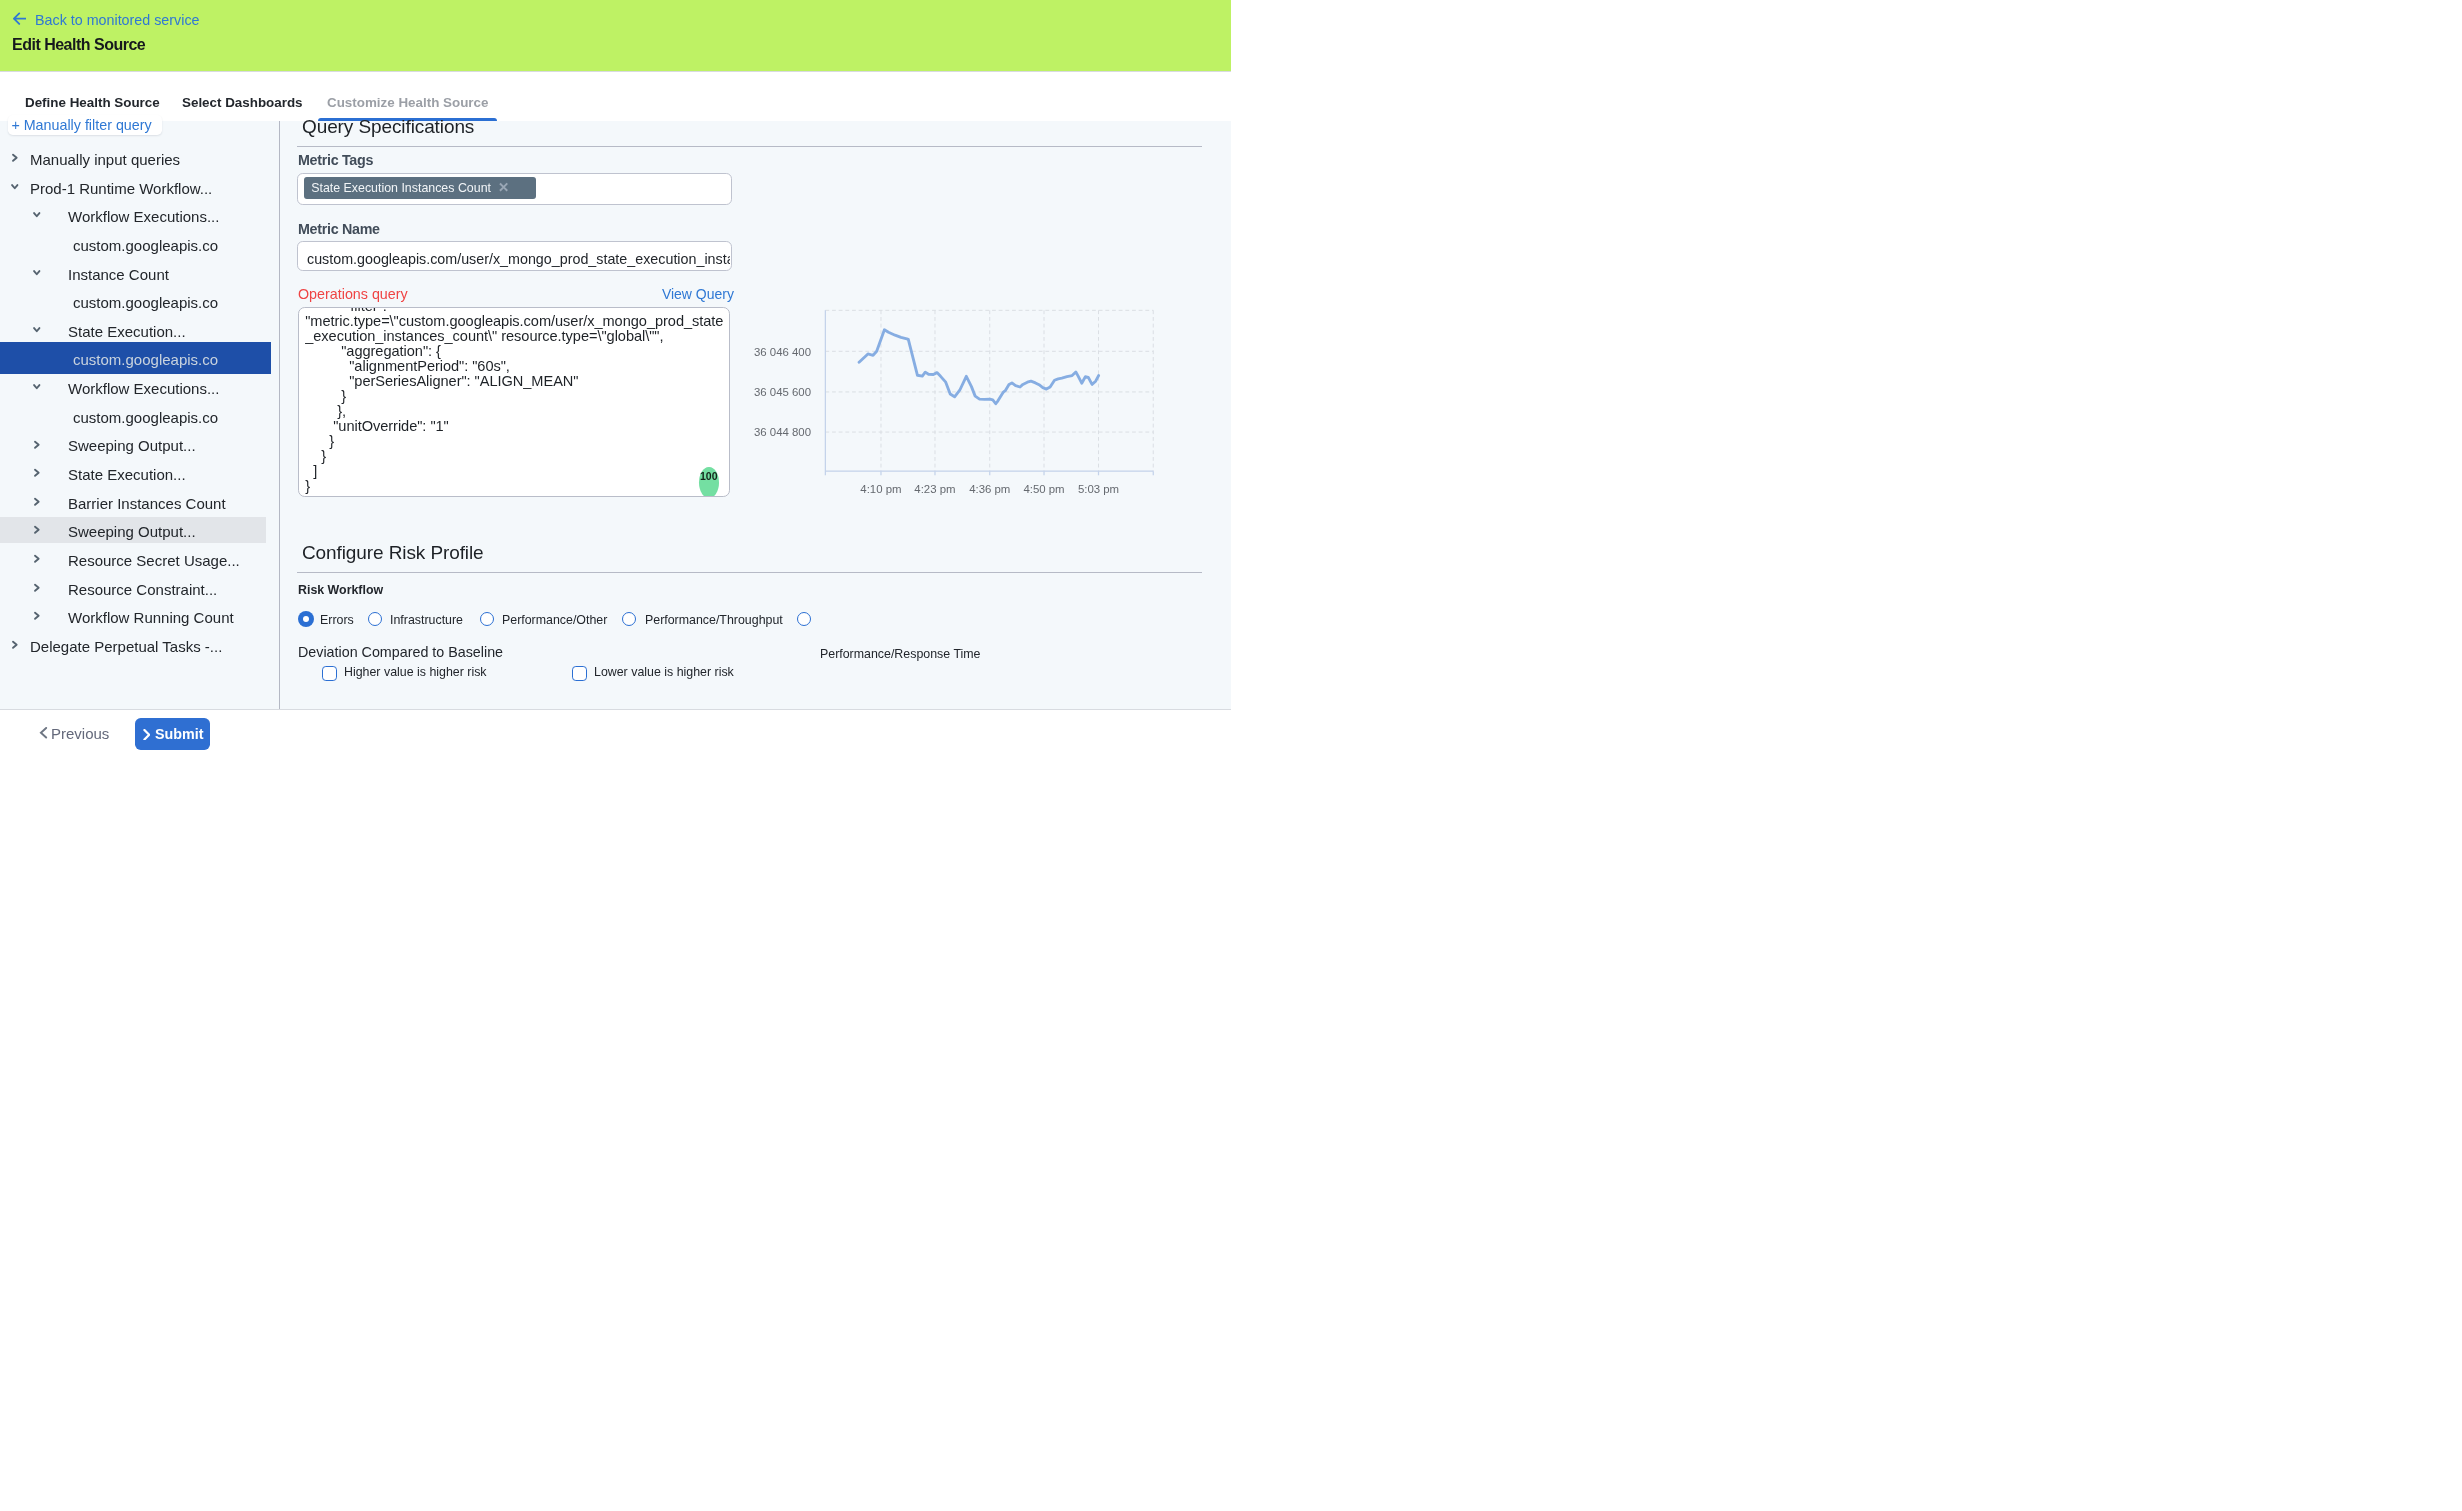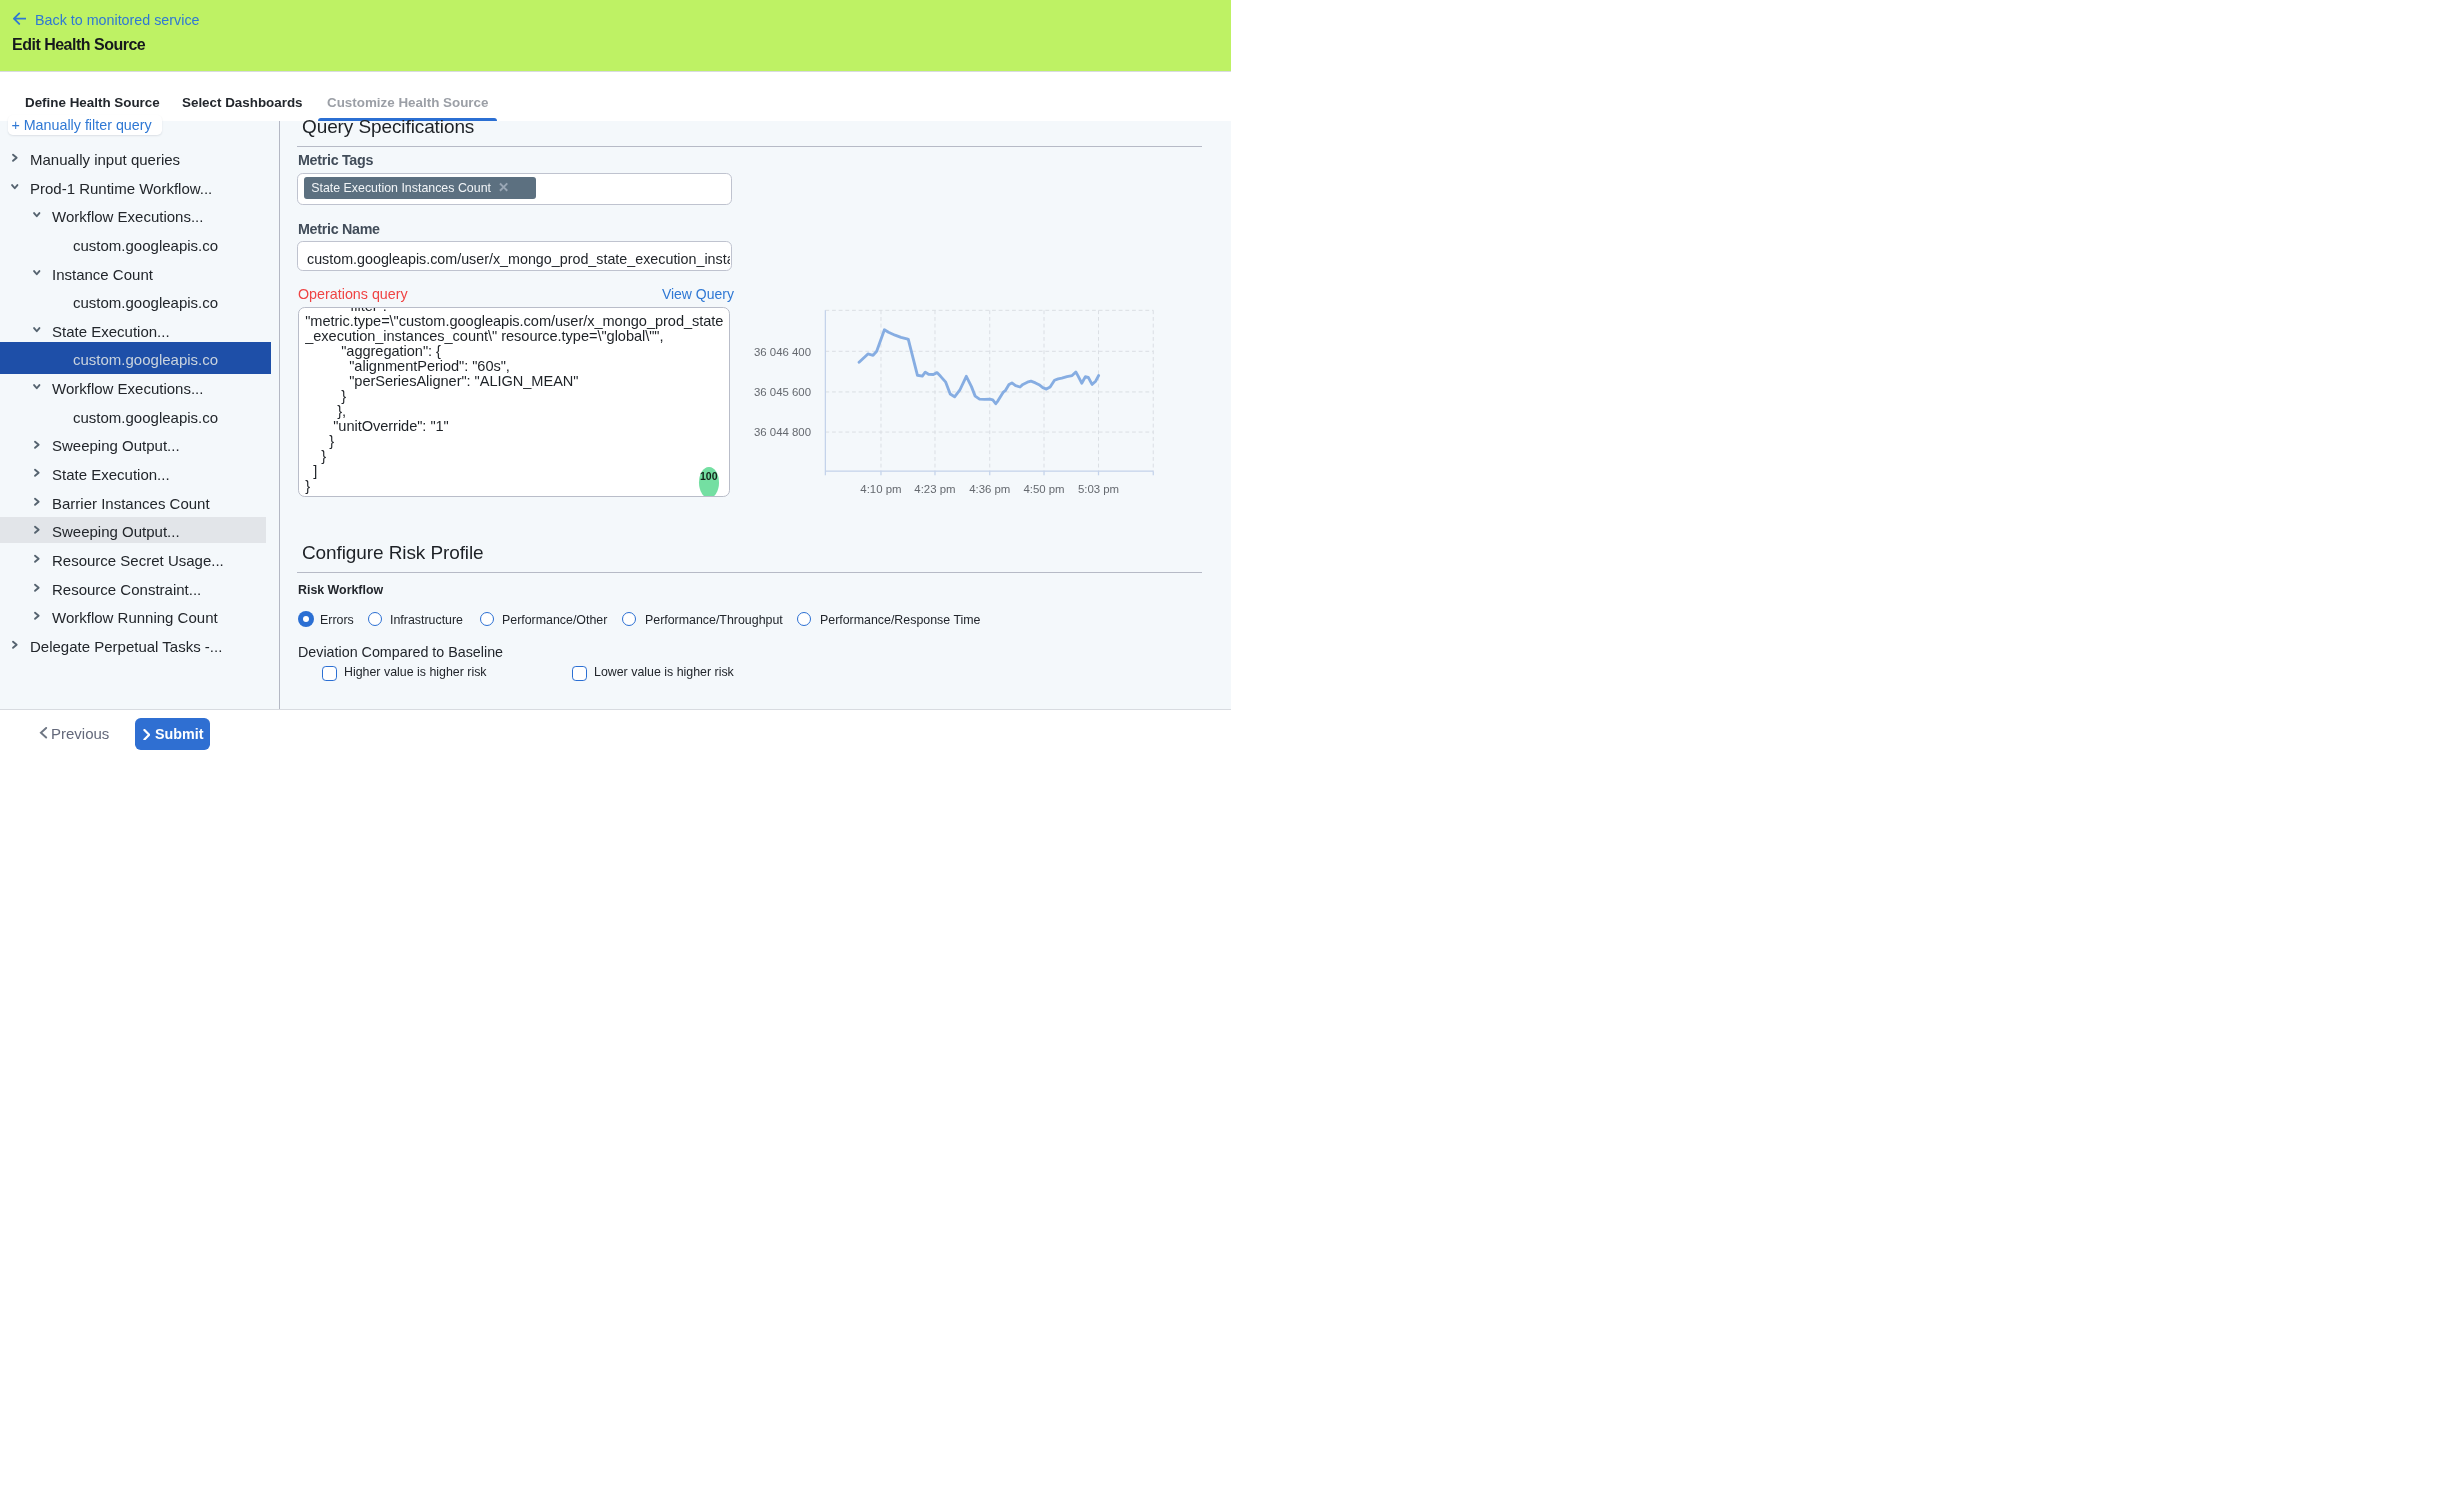--- a/index.html
+++ b/index.html
@@ -20,21 +20,21 @@
 
 
 #content { position:absolute; left:0; top:109px; width:1231px; height:600px; background:#f4f8fb; }
 #topshadow { position:absolute; left:0; top:109px; width:1231px; height:9.5px; background:linear-gradient(to bottom, rgba(125,130,148,0.42), rgba(125,130,148,0) 90%); border-top:1px solid #c3c7d0; }
 #sideborder { position:absolute; left:279px; top:109px; width:1px; height:600px; background:#b4b8c4; }
 
 
 #addquery { position:absolute; left:7.6px; top:115px; width:154px; height:20px; background:#fff; border-radius:4.8px; box-shadow:0 1px 1.9px rgba(40,50,70,0.12); font-size:14.3px; color:#2f78d4; line-height:20px; padding-left:3.8px; white-space:nowrap; }
 .trow { position:absolute; left:0; width:271px; height:29px; line-height:33px; font-size:15px; color:#22262b; white-space:nowrap; overflow:hidden; }
 .t0 { padding-left:30px; }
-.t1 { padding-left:52px; }
+.t1 { padding-left:68px; }
 .t2 { padding-left:73px; }
 .sel { background:#1e4fa8; color:#c9d3de; }
 .hov { background:#e2e5e9; }
 .chev { position:absolute; }
 
 
 .h2 { position:absolute; font-size:19px; color:#1d2126; letter-spacing:-0.1px; }
 .hr { position:absolute; left:297px; width:905px; height:1px; background:#b6bac6; }
 .flabel { position:absolute; left:298px; font-size:14.3px; font-weight:bold; color:#414c59; letter-spacing:-0.3px; }
 .box { position:absolute; background:#fff; border:1px solid #bfc3cf; border-radius:5.7px; }
@@ -190,21 +190,21 @@
 
 <div class="radio on" style="left:298px; top:611px;"></div>
 <div class="rlabel" style="left:320px; top:613px;">Errors</div>
 <div class="radio" style="left:368px; top:612px;"></div>
 <div class="rlabel" style="left:390px; top:613px;">Infrastructure</div>
 <div class="radio" style="left:480px; top:612px;"></div>
 <div class="rlabel" style="left:502px; top:613px;">Performance/Other</div>
 <div class="radio" style="left:622px; top:612px;"></div>
 <div class="rlabel" style="left:645px; top:613px;">Performance/Throughput</div>
 <div class="radio" style="left:797px; top:612px;"></div>
-<div class="rlabel" style="left:820px; top:613px;">Performance/Response Time</div>
+<div class="rlabel" style="left:820px; top:647px;">Performance/Response Time</div>
 
 <div id="devlabel">Deviation Compared to Baseline</div>
 <div class="cbox" style="left:322px; top:666px;"></div>
 <div class="clabel" style="left:344px; top:665px;">Higher value is higher risk</div>
 <div class="cbox" style="left:572px; top:666px;"></div>
 <div class="clabel" style="left:594px; top:665px;">Lower value is higher risk</div>
 
 <svg id="chart" width="449" height="200" viewBox="0 0 470 210">
 
   <g stroke="#d9dde3" stroke-width="1" stroke-dasharray="4,3" fill="none">

